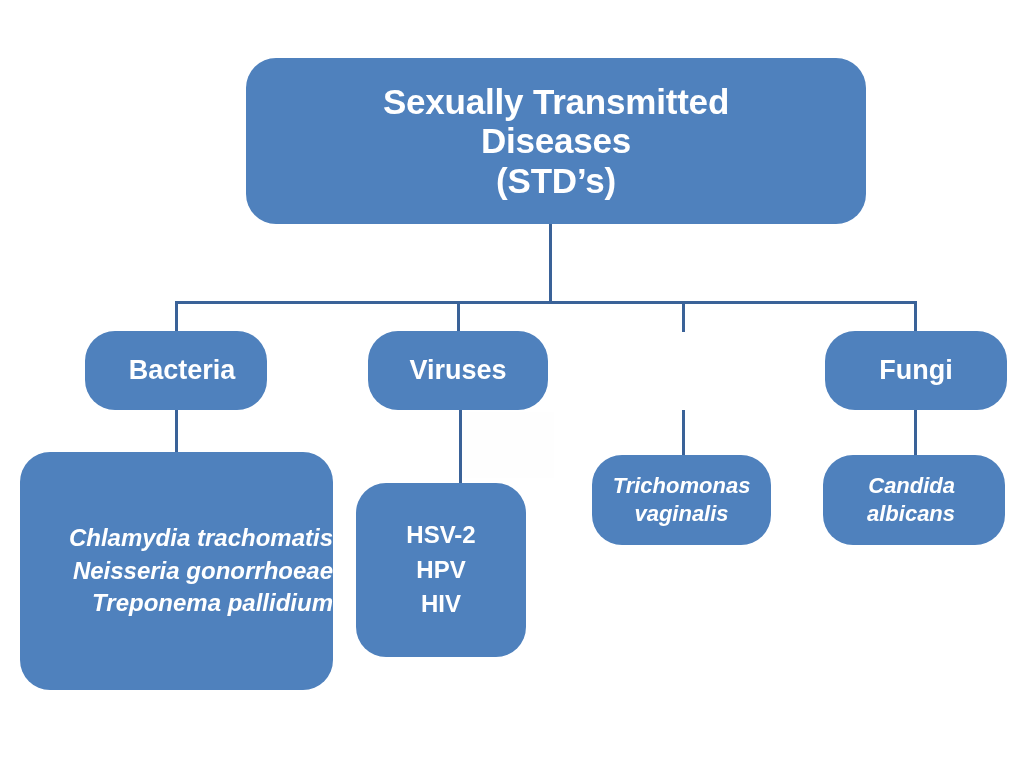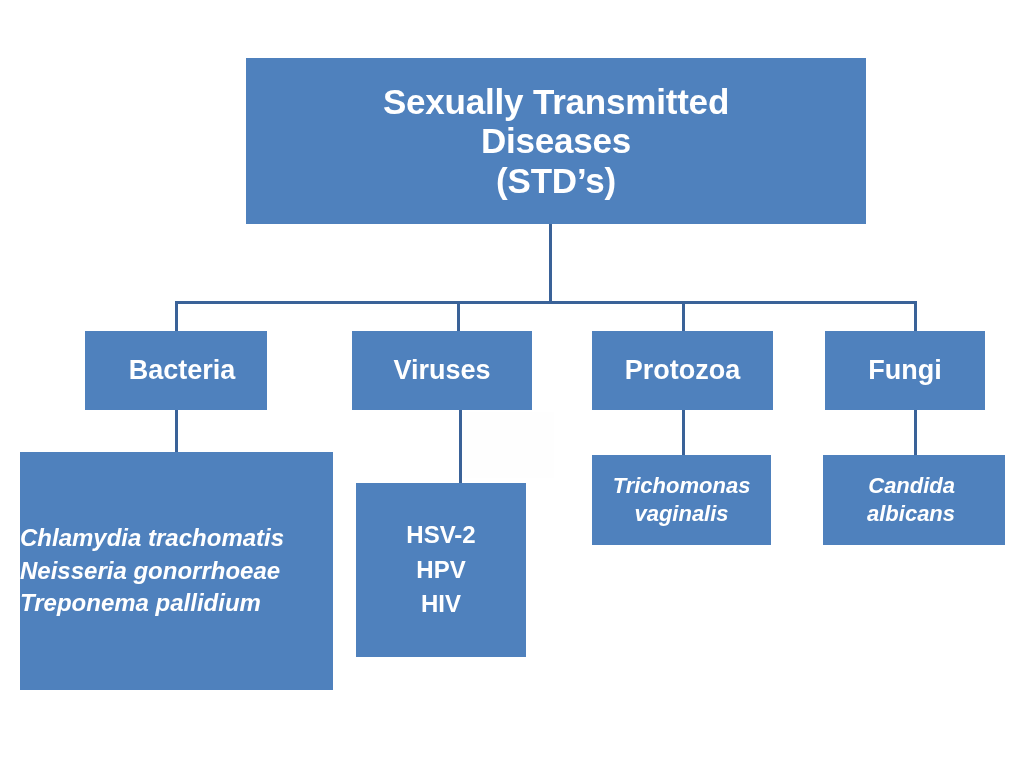--- a/index.html
+++ b/index.html
@@ -21,20 +21,21 @@
   .box {
     position: absolute;
     background: #4f81bd;
     color: #ffffff;
     display: flex;
     align-items: center;
     justify-content: center;
     text-align: center;
     box-sizing: border-box;
     line-height: 1.12;
+    border-radius: 30px;
   }
   
   #title-box {
     left: 246px;
     top: 58px;
     width: 620px;
     height: 166px;
     font-size: 35px;
     font-weight: bold;
     letter-spacing: -0.2px;
@@ -44,38 +45,38 @@
     display: block;
   }
   
   .cat-box {
     top: 331px;
     height: 79px;
     font-size: 27px;
     font-weight: bold;
   }
   #cat-bacteria { left: 85px;  width: 182px; padding-left: 12px; }
-  #cat-viruses  { left: 352px; width: 180px; }
+  #cat-viruses  { left: 368px; width: 180px; }
   #cat-protozoa { left: 592px; width: 181px; }
-  #cat-fungi    { left: 825px; width: 160px; }
+  #cat-fungi    { left: 825px; width: 182px; }
   
   #leaf-bacteria {
     left: 20px;
     top: 452px;
     width: 313px;
     height: 238px;
     font-size: 24px;
     font-weight: bold;
     font-style: italic;
     line-height: 1.35;
     white-space: nowrap;
   }
   #leaf-bacteria .leaf-inner {
     width: 100%;
-    text-align: left;
+    text-align: right;
   }
   #leaf-viruses {
     left: 356px;
     top: 483px;
     width: 170px;
     height: 174px;
     font-size: 24px;
     font-weight: bold;
     line-height: 1.45;
   }
@@ -140,23 +141,20 @@
   <div class="conn conn-v" style="left:457px; top:301px; height:31px;"></div>
   <div class="conn conn-v" style="left:682px; top:301px; height:31px;"></div>
   <div class="conn conn-v" style="left:914px; top:301px; height:31px;"></div>
 
   <div class="box cat-box" id="cat-bacteria">
     <span>Bacteria</span>
   </div>
   <div class="box cat-box" id="cat-viruses">
     <span>Viruses</span>
   </div>
-  <div class="box cat-box" id="cat-protozoa">
-    <span>Protozoa</span>
-  </div>
   <div class="box cat-box" id="cat-fungi">
     <span>Fungi</span>
   </div>
 
   <div class="conn conn-v" style="left:175px; top:410px; height:43px;"></div>
   <div class="conn conn-v" style="left:459px; top:410px; height:74px;"></div>
   <div class="conn conn-v" style="left:682px; top:410px; height:46px;"></div>
   <div class="conn conn-v" style="left:914px; top:410px; height:46px;"></div>
 
   <div id="ghost-artifact"></div>

